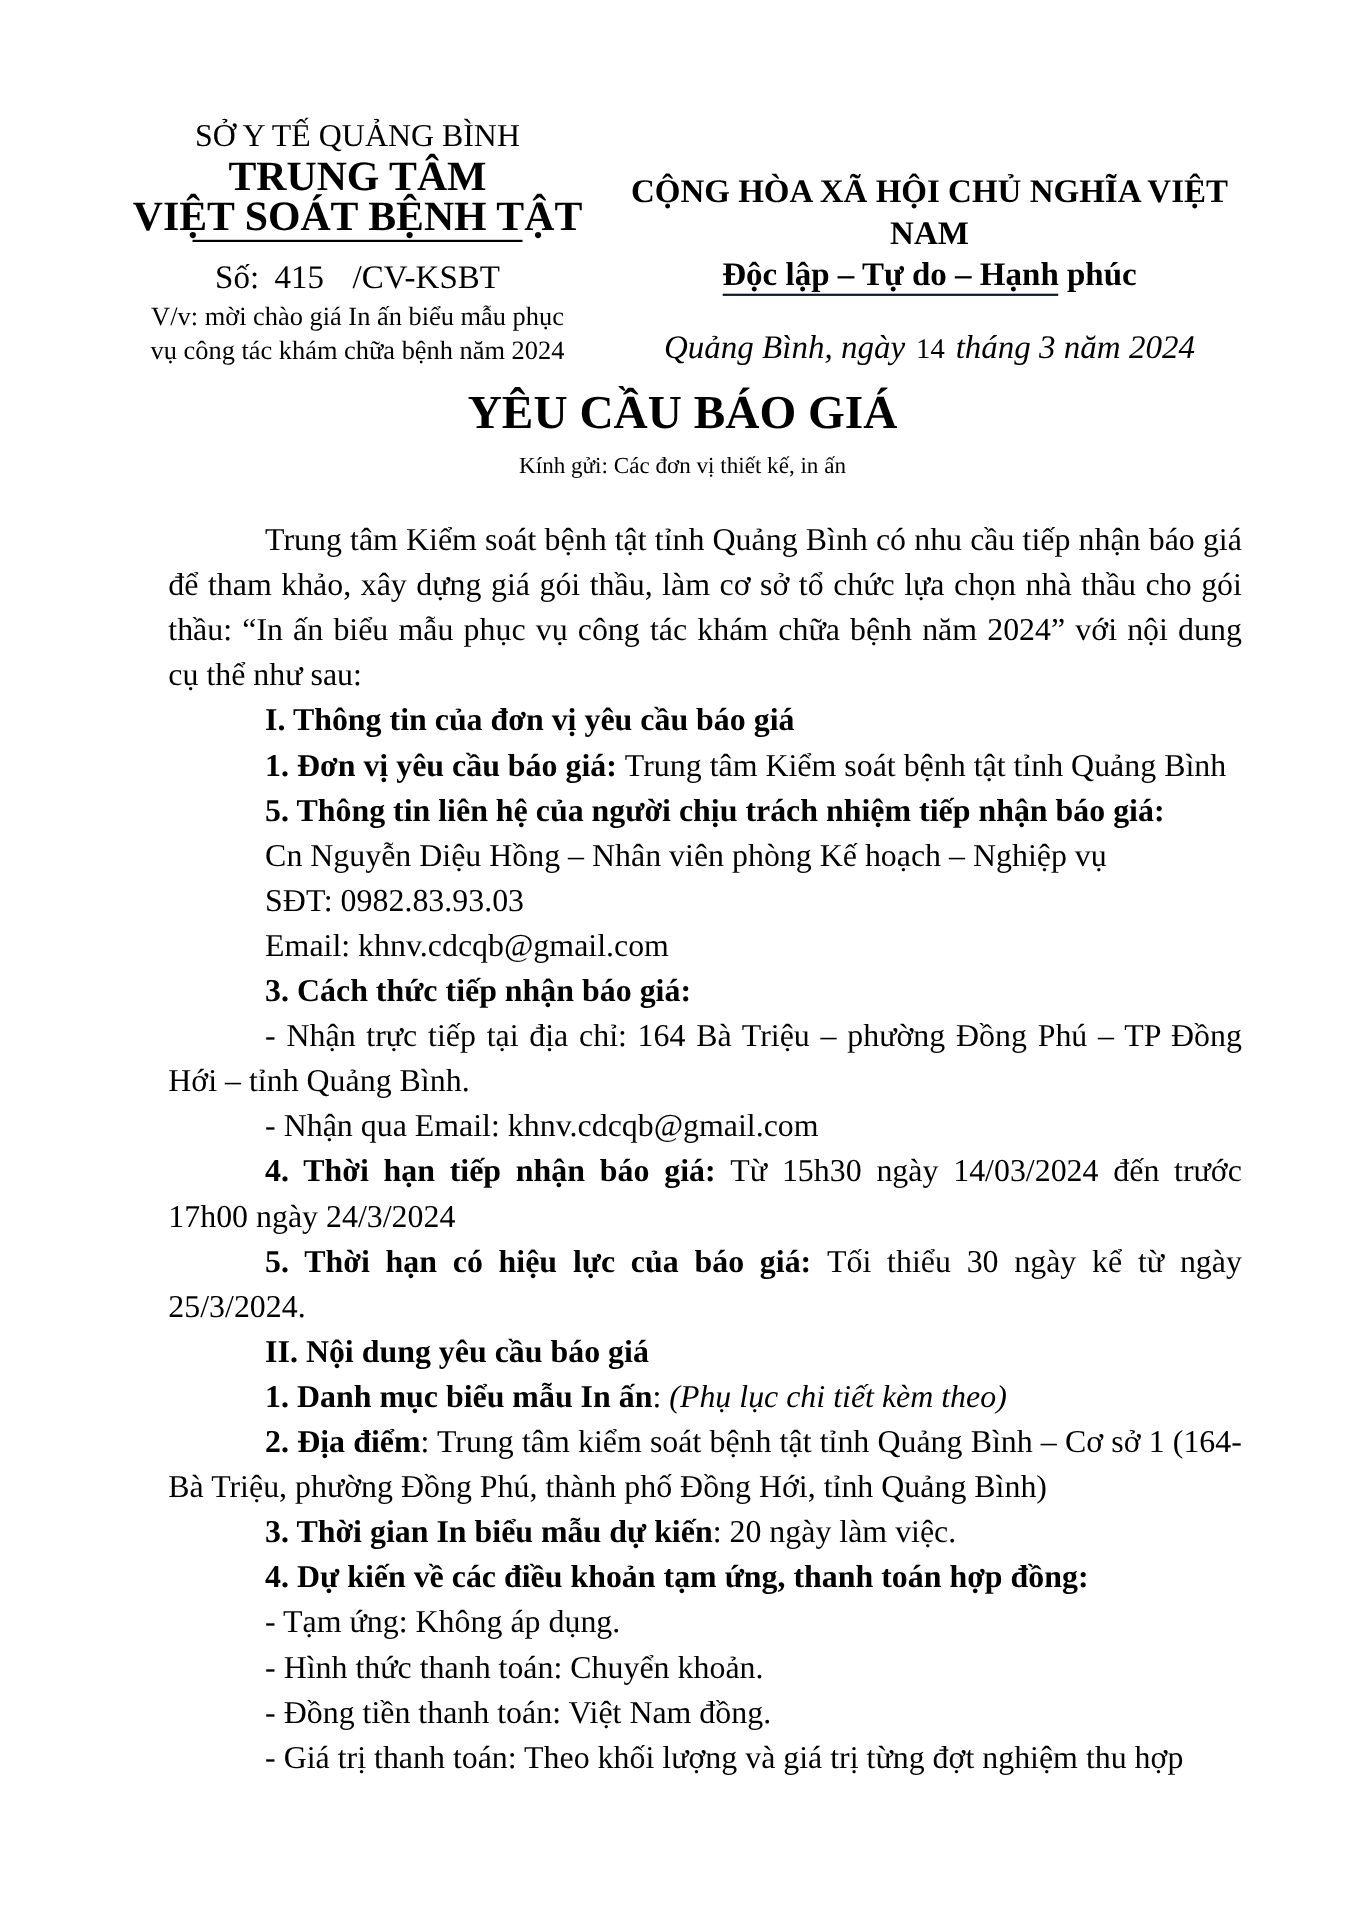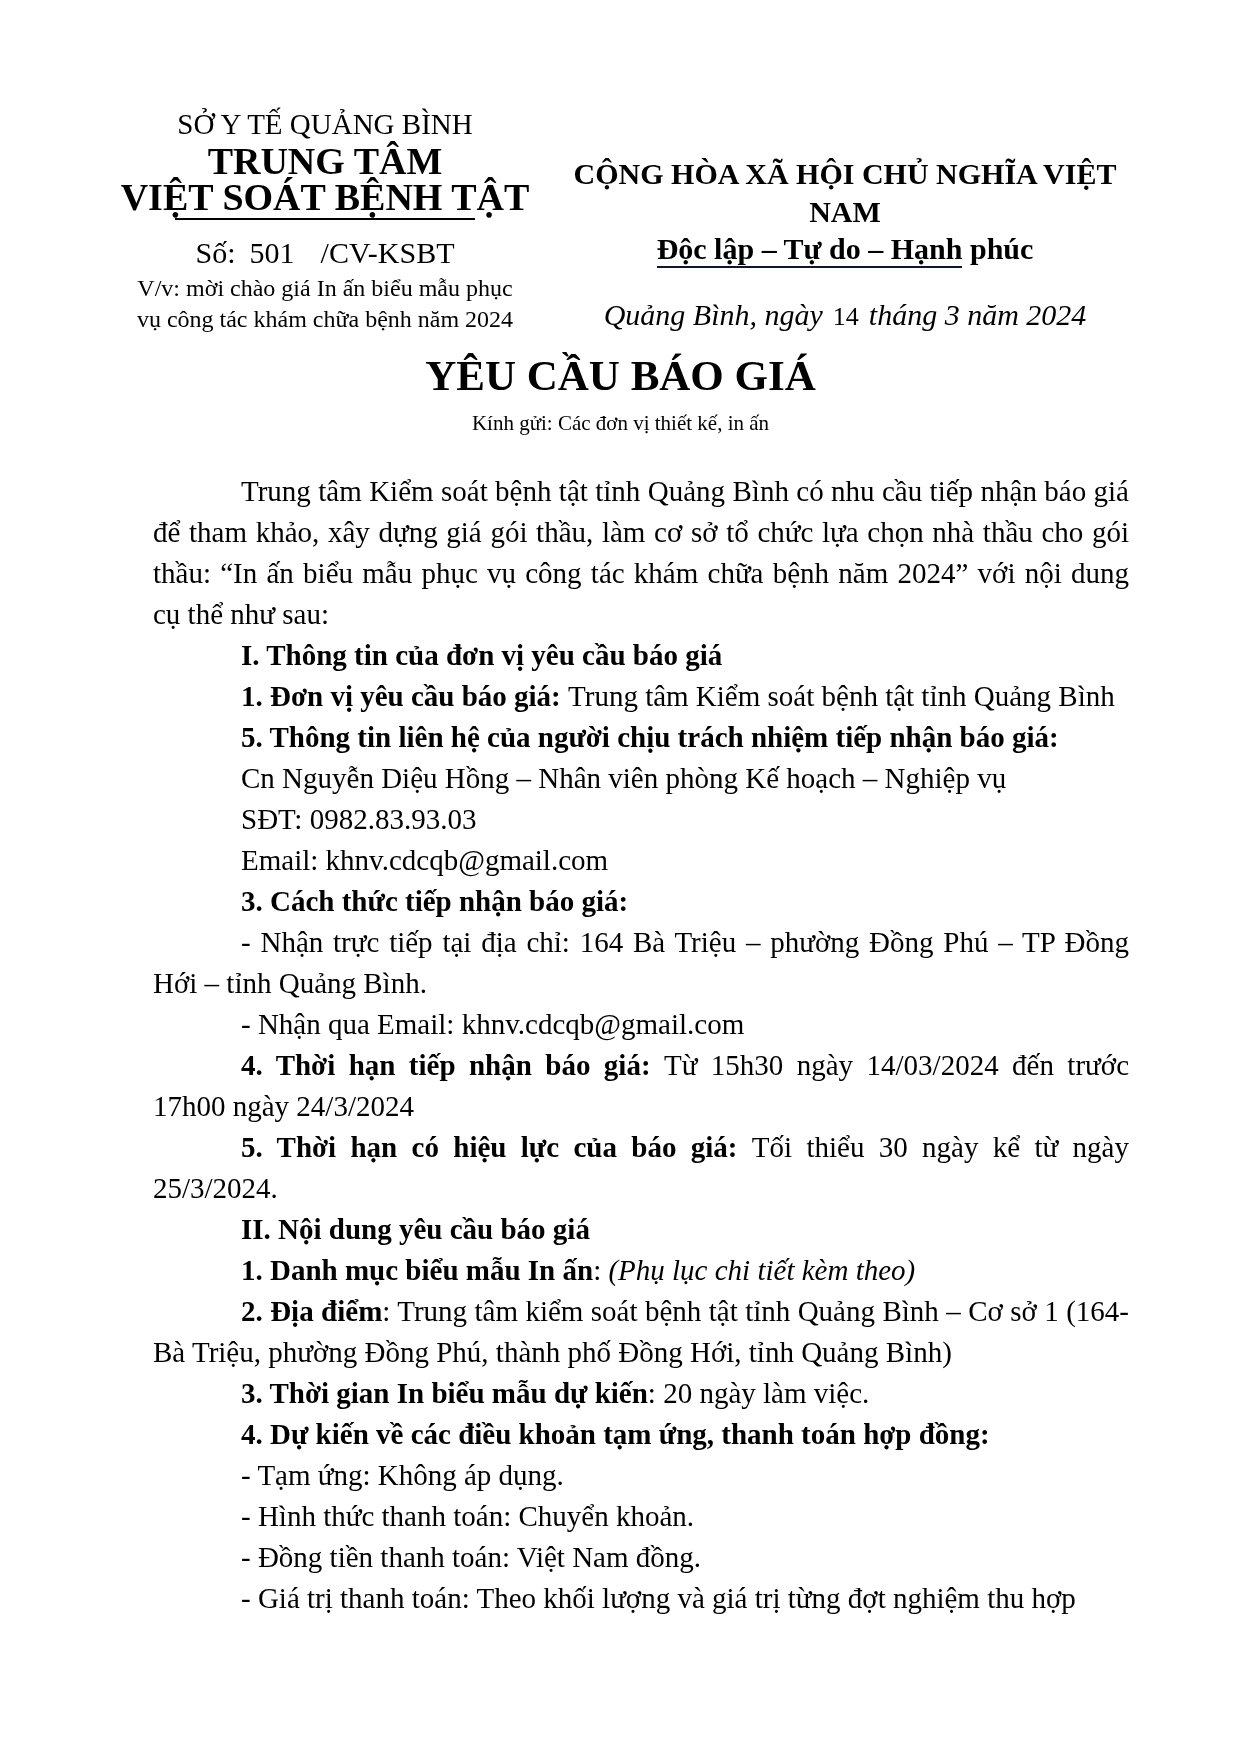--- a/index.html
+++ b/index.html
@@ -50,21 +50,21 @@
 
 <div class="page">
 
   <div class="header">
 
     <div class="hleft">
       <div class="org-parent">SỞ Y TẾ QUẢNG BÌNH</div>
       <div class="org-name">TRUNG TÂM</div>
       <div class="org-name">VIỆT SOÁT BỆNH TẬT</div>
       <div class="org-rule"></div>
-      <div class="doc-number"><span>Số:</span><span class="num">501</span><span>/CV-KSBT</span></div>
+      <div class="doc-number"><span>Số:</span><span class="num">415</span><span>/CV-KSBT</span></div>
       <div class="subject">V/v: mời chào giá In ấn biểu mẫu phục vụ công tác khám chữa bệnh năm 2024</div>
     </div>
 
     <div class="hright">
       <div class="national">CỘNG HÒA XÃ HỘI CHỦ NGHĨA VIỆT NAM</div>
       <div class="motto"><span class="motto-u">Độc lập – Tự do – Hạnh</span><span> phúc</span></div>
       <div class="dateline"><span>Quảng Bình, ngày</span><span class="day">14</span><span>tháng 3 năm 2024</span></div>
     </div>
 
   </div>

